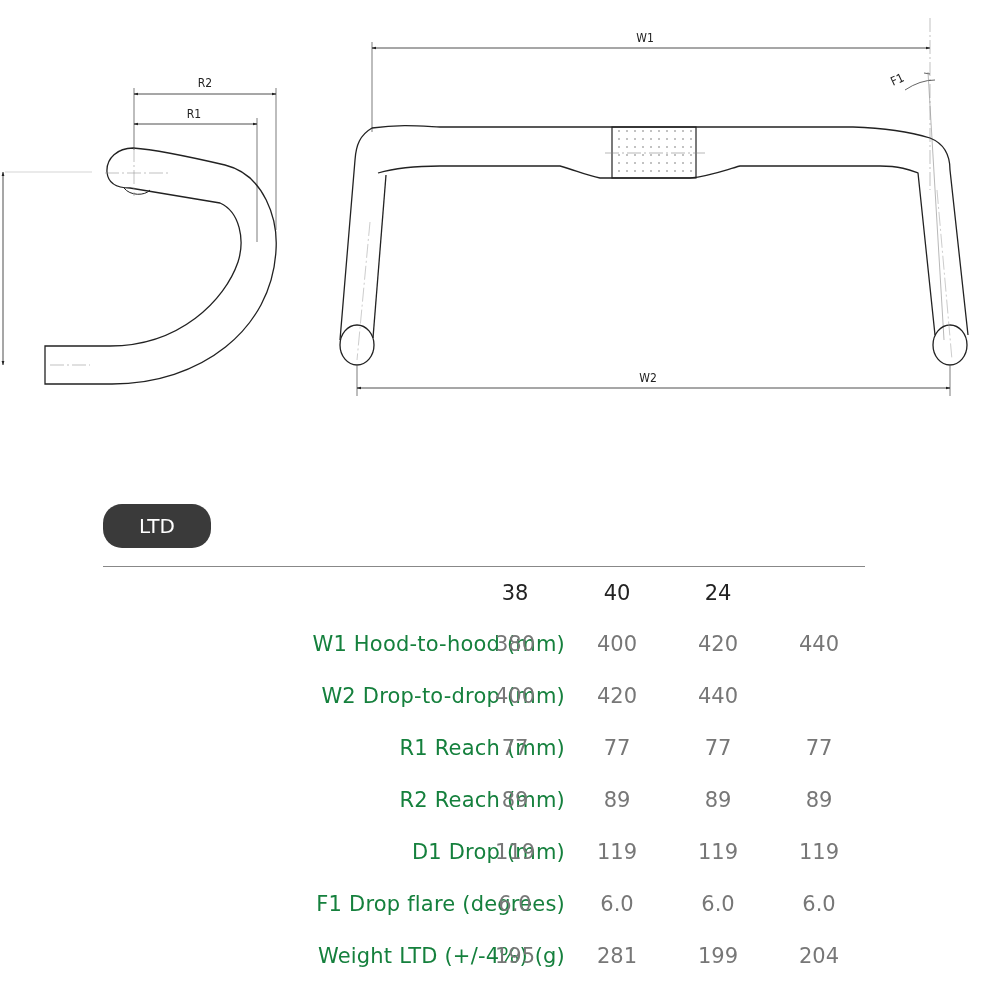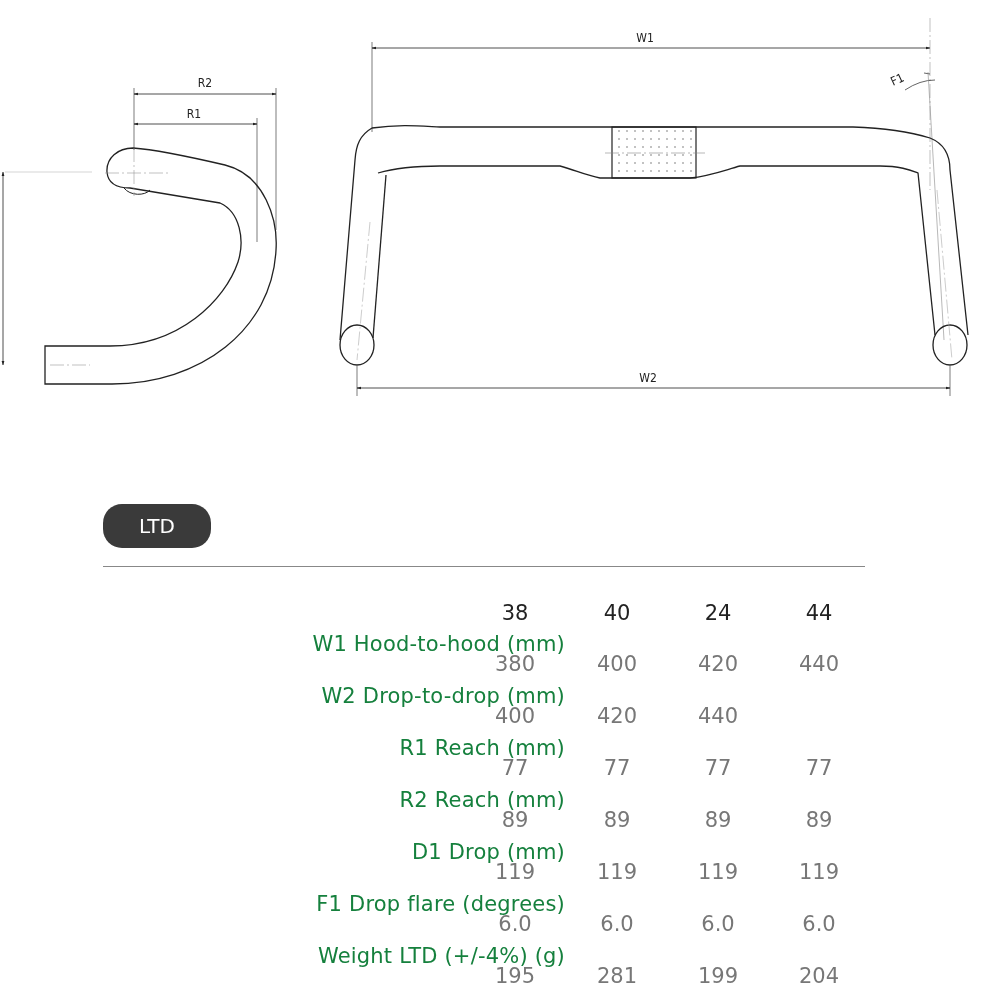--- a/index.html
+++ b/index.html
@@ -10,21 +10,21 @@
   .dim-label { font-family: "DejaVu Sans Condensed", "DejaVu Sans", sans-serif; font-size: 12px; fill: #222; }
   .badge { position: absolute; left: 103px; top: 504px; width: 108px; height: 44px;
            background: #3a3a3a; color: #fff; font-size: 20px; line-height: 44px; text-align: center; border-radius: 19px; }
   .rule { position: absolute; left: 103px; top: 566px; width: 762px; height: 1px; background: #888; }
   .table { position: absolute; left: 103px; top: 568px; width: 762px; }
   .row { position: relative; height: 52px; }
   .row.header { height: 50px; }
   .label { position: absolute; right: 300px; top: 0; height: 52px; line-height: 52px;
            font-size: 21px; font-weight: 500; color: #15803d; white-space: nowrap; letter-spacing: 0.2px; }
   .cell { position: absolute; top: 0; width: 80px; text-align: center; height: 52px; line-height: 52px;
-          font-size: 21px; color: #777; margin-top: 20px; }
+          font-size: 21px; color: #777; }
   .header .cell { color: #222; font-size: 21px; line-height: 50px; height: 50px; }
   .c0 { left: 372px; } .c1 { left: 474px; } .c2 { left: 575px; } .c3 { left: 676px; }
 </style>
 </head>
 <body>
 
 <div class="diagram">
   <svg width="1000" height="420" viewBox="0 0 1000 420">
     <defs>
       <marker id="arr" viewBox="0 0 10 10" refX="9" refY="5" markerWidth="6" markerHeight="6" orient="auto-start-reverse">
@@ -96,21 +96,20 @@
 </div>
 
 <div class="badge">LTD</div>
 <div class="rule"></div>
 
 <div class="table">
   <div class="row header">
     <div class="cell c0">38</div>
     <div class="cell c1">40</div>
     <div class="cell c2">24</div>
-    <div class="cell c3">44</div>
   </div>
   <div class="row">
     <div class="label">W1 Hood-to-hood (mm)</div>
     <div class="cell c0">380</div>
     <div class="cell c1">400</div>
     <div class="cell c2">420</div>
     <div class="cell c3">440</div>
   </div>
   <div class="row">
     <div class="label">W2 Drop-to-drop (mm)</div>

